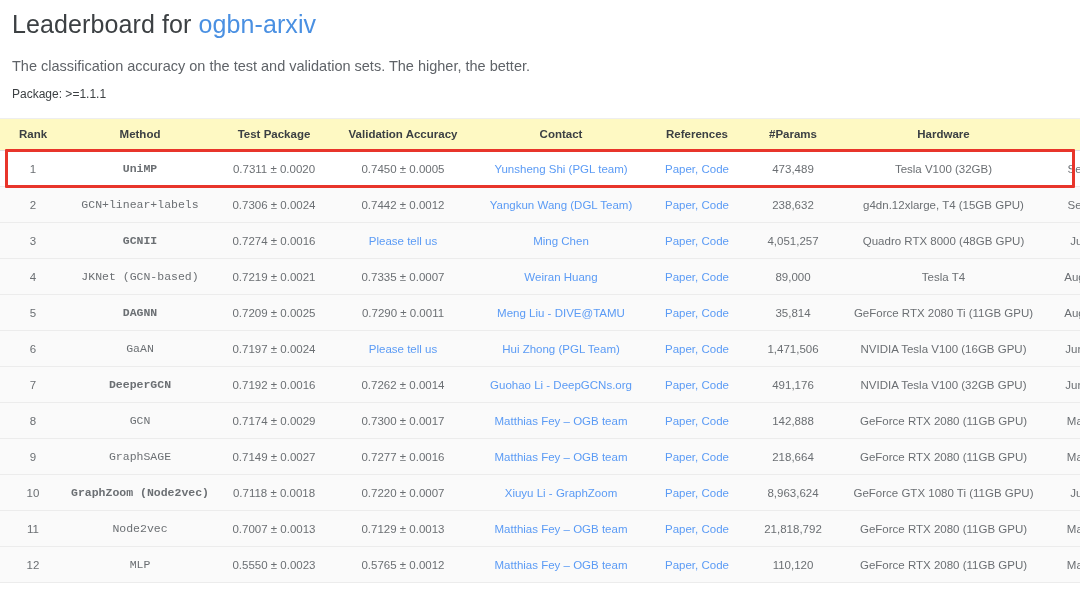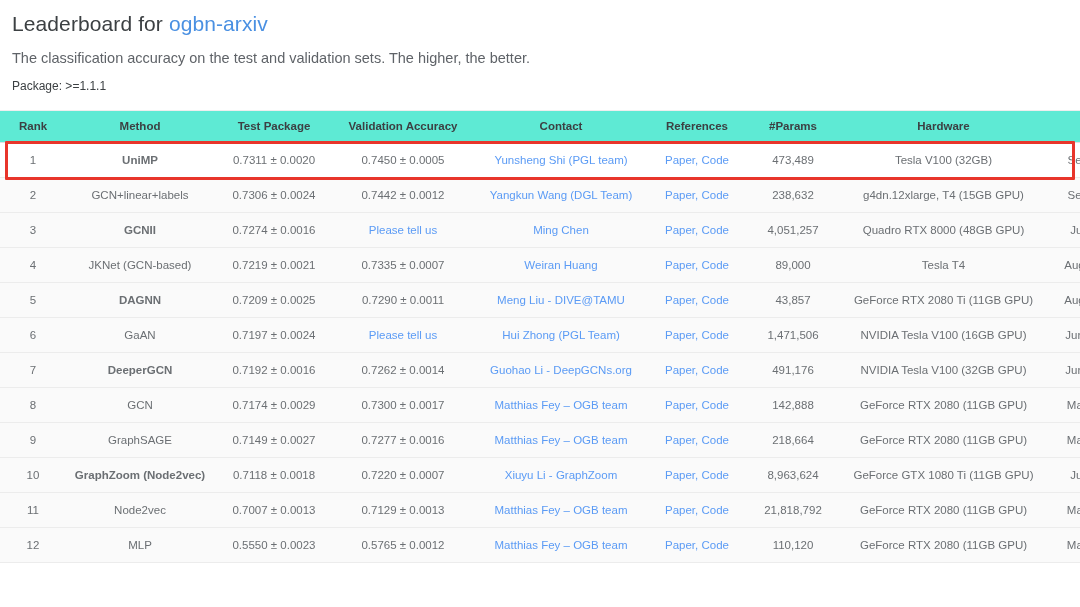--- a/index.html
+++ b/index.html
@@ -19,35 +19,35 @@
     position: relative;
     width: 1080px;
     height: 607px;
     padding: 0;
     box-sizing: border-box;
   }
   .header-block {
     padding: 4px 12px 0 12px;
   }
   h1.title {
-    font-size: 21px;
+    font-size: 25px;
     font-weight: 400;
     color: #3c4043;
     margin: 4px 0 0 0;
     line-height: 32px;
     letter-spacing: 0.1px;
   }
   h1.title .ds-link {
     color: #4a90e2;
   }
   .subtitle {
     font-size: 14.5px;
     font-weight: 400;
     color: #5f6368;
-    margin: 8px 0 0 0;
+    margin: 16px 0 0 0;
     line-height: 20px;
   }
   .package {
     font-size: 12px;
     font-weight: 400;
     color: #3c4043;
     margin: 7px 0 0 0;
     line-height: 22px;
   }
 
@@ -57,21 +57,21 @@
     position: relative;
     width: 1080px;
   }
   table.lb {
     border-collapse: collapse;
     width: 1080px;
     table-layout: fixed;
     font-size: 11.5px;
   }
   table.lb thead th {
-    background: #5eead4;
+    background: #fef9c3;
     color: #3c4043;
     font-weight: bold;
     font-size: 11.5px;
     padding: 9px 4px 10px 4px;
     border-bottom: 1px solid #e0e0e0;
     border-top: 1px solid #eeeeee;
     text-align: center;
     white-space: nowrap;
   }
   table.lb tbody td {
@@ -82,21 +82,21 @@
     color: #6b6f73;
     font-size: 11.5px;
     white-space: nowrap;
     overflow: hidden;
     text-overflow: ellipsis;
   }
   table.lb tbody tr.top-row td {
     background: #ffffff;
   }
   td.c-rank   { width: 58px; }
-  td.c-method { width: 140px; }
+  td.c-method { width: 140px; font-family: Liberation Mono, monospace; }
   td.c-test   { width: 112px; }
   td.c-val    { width: 130px; }
   td.c-contact{ width: 170px; }
   td.c-ref    { width: 86px; }
   td.c-params { width: 90px; text-align: right; padding-right: 14px; }
   td.c-hw     { width: 195px; }
   td.c-date   { width: 99px; text-align: right; padding-right: 12px;}
 
   th.c-rank   { width: 58px; }
   th.c-method { width: 140px; }
@@ -196,21 +196,21 @@
             <td class="c-hw">Tesla T4</td>
             <td class="c-date">Aug 26, 2020</td>
           </tr>
           <tr>
             <td class="c-rank">5</td>
             <td class="c-method bold-method">DAGNN</td>
             <td class="c-test">0.7209 ± 0.0025</td>
             <td class="c-val">0.7290 ± 0.0011</td>
             <td class="c-contact"><a class="lnk">Meng Liu - DIVE@TAMU</a></td>
             <td class="c-ref"><a class="lnk">Paper</a><span class="sep">, </span><a class="lnk">Code</a></td>
-            <td class="c-params">43,857</td>
+            <td class="c-params">35,814</td>
             <td class="c-hw">GeForce RTX 2080 Ti (11GB GPU)</td>
             <td class="c-date">Aug 19, 2020</td>
           </tr>
           <tr>
             <td class="c-rank">6</td>
             <td class="c-method">GaAN</td>
             <td class="c-test">0.7197 ± 0.0024</td>
             <td class="c-val"><a class="lnk">Please tell us</a></td>
             <td class="c-contact"><a class="lnk">Hui Zhong (PGL Team)</a></td>
             <td class="c-ref"><a class="lnk">Paper</a><span class="sep">, </span><a class="lnk">Code</a></td>

